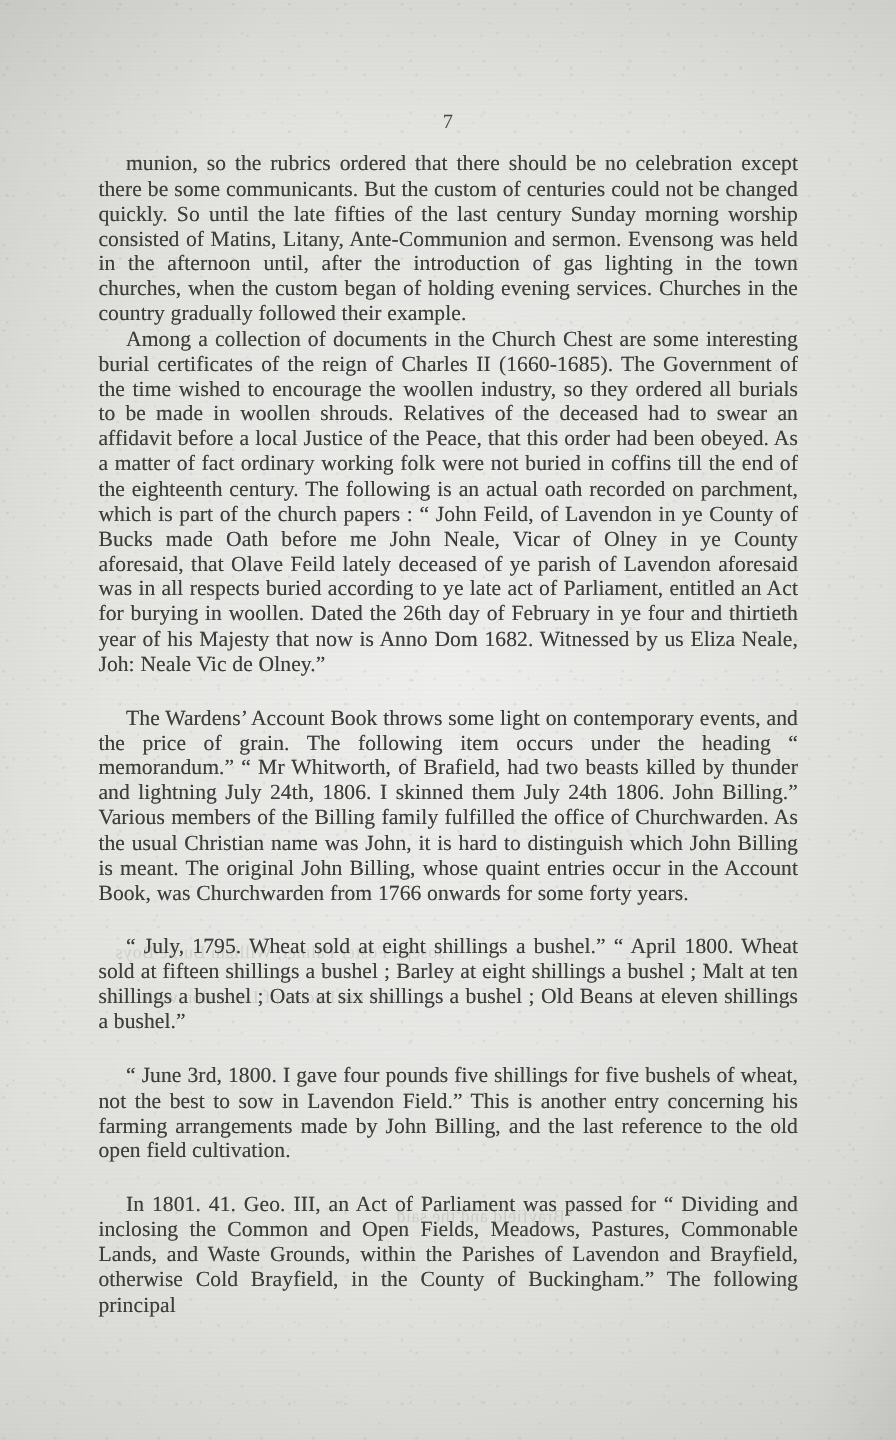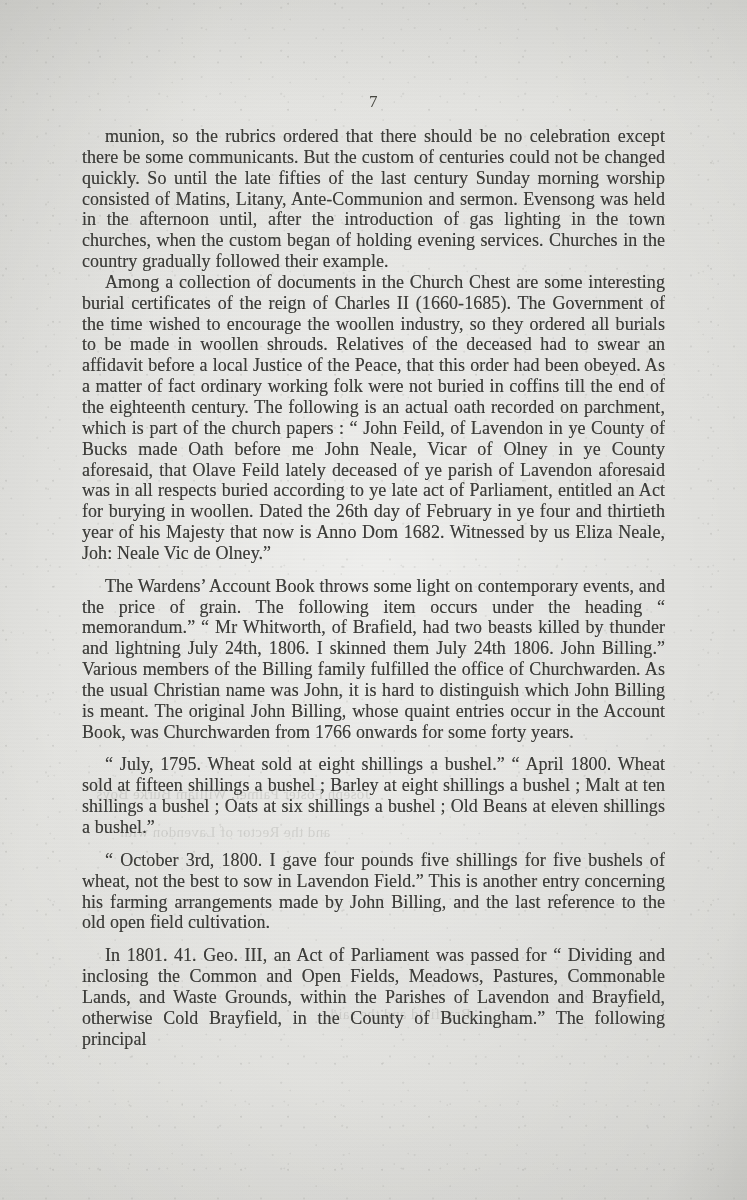--- a/index.html
+++ b/index.html
@@ -123,21 +123,21 @@
     color: #3c3c39;
     letter-spacing: 0.06px;
     word-spacing: 0.2px;
     
     text-shadow: 0 0 0.45px rgba(60,60,56,0.55);
   }
 
   
   p.tight { margin-top: 0; }
   
-  p.gap  { margin-top: 12px; }
+  p.gap  { margin-top: 24px; }
 </style>
 </head>
 <body>
 
 <div id="page">
 
   <div>
     <div class="showthrough" style="top:786px; left:96px;">Joseph Foster Palmer, William Burke Boys</div>
     <div class="showthrough" style="top:824px; left:120px;">and the Rector of Lavendon with</div>
     <div class="showthrough" style="top:1006px; left:330px;">Brayfield and the said</div>
@@ -149,21 +149,21 @@
 
     <div class="body">
       <p class="para tight">munion, so the rubrics ordered that there should be no celebration except there be some communicants.  But the custom of centuries could not be changed quickly.  So until the late fifties of the last century Sunday morning worship consisted of Matins, Litany, Ante-Communion and sermon.  Evensong was held in the afternoon until, after the introduction of gas lighting in the town churches, when the custom began of holding evening services.  Churches in the country gradually followed their example.</p>
 
       <p class="para tight">Among a collection of documents in the Church Chest are some interesting burial certificates of the reign of Charles II  (1660-1685).  The Government of the time wished to encourage the woollen industry, so they ordered all burials to be made in woollen shrouds.  Relatives of the deceased had to swear an affidavit before a local Justice of the Peace, that this order had been obeyed.  As a matter of fact ordinary working folk were not buried in coffins till the end of the eighteenth century.  The following is an actual oath recorded on parchment, which is part of the church papers :  “ John Feild, of Lavendon in ye County of Bucks made Oath before me John Neale, Vicar of Olney in ye County aforesaid, that Olave Feild lately deceased of ye parish of Lavendon aforesaid was in all respects buried according to ye late act of Parliament, entitled an Act for burying in woollen.  Dated the 26th day of February in ye four and thirtieth year of his Majesty that now is Anno Dom 1682.  Witnessed by us Eliza Neale, Joh: Neale Vic de Olney.”</p>
 
       <p class="para gap">The Wardens’ Account Book throws some light on contemporary events, and the price of grain.  The following item occurs under the heading “ memorandum.”  “ Mr Whitworth, of Brafield, had two beasts killed by thunder and lightning July 24th, 1806.  I skinned them July 24th 1806. John Billing.”  Various members of the Billing family fulfilled the office of Churchwarden.  As the usual Christian name was John, it is hard to distinguish which John Billing is meant.  The original John Billing, whose quaint entries occur in the Account Book, was Churchwarden from 1766 onwards for some forty years.</p>
 
       <p class="para gap">“ July, 1795.  Wheat sold at eight shillings a bushel.” “ April 1800.  Wheat sold at fifteen shillings a bushel ; Barley at eight shillings a bushel ;  Malt at ten shillings a bushel ; Oats at six shillings a bushel ;  Old Beans at eleven shillings a bushel.”</p>
 
-      <p class="para gap">“ October 3rd, 1800.  I gave four pounds five shillings for five bushels of wheat, not the best to sow in Lavendon Field.”  This is another entry concerning his farming arrangements made by John Billing, and the last reference to the old open field cultivation.</p>
+      <p class="para gap">“ June 3rd, 1800.  I gave four pounds five shillings for five bushels of wheat, not the best to sow in Lavendon Field.”  This is another entry concerning his farming arrangements made by John Billing, and the last reference to the old open field cultivation.</p>
 
       <p class="para gap">In 1801. 41. Geo. III, an Act of Parliament was passed for “ Dividing and inclosing the Common and Open Fields, Meadows, Pastures, Commonable Lands, and Waste Grounds, within the Parishes of Lavendon and Brayfield, otherwise Cold Brayfield, in the County of Buckingham.”  The following principal</p>
     </div>
 
   </div>
 
   <div id="grain"></div>
   <div id="banding"></div>
 
 </div>

